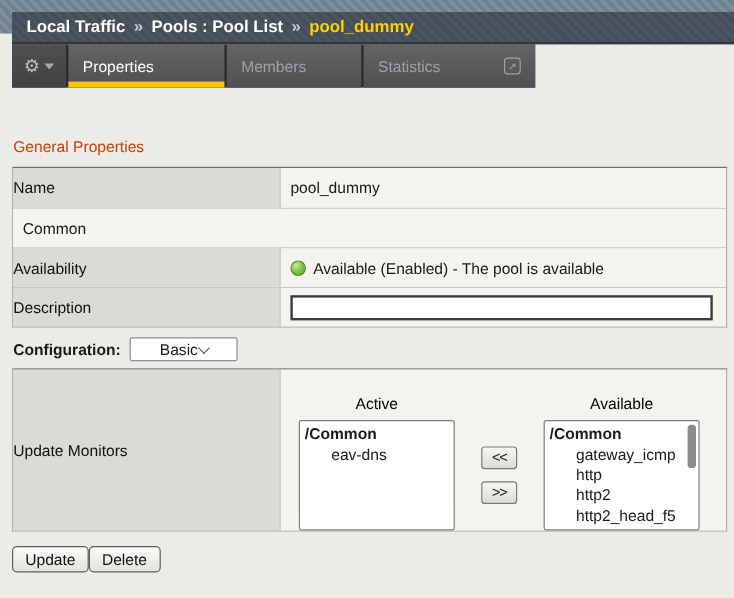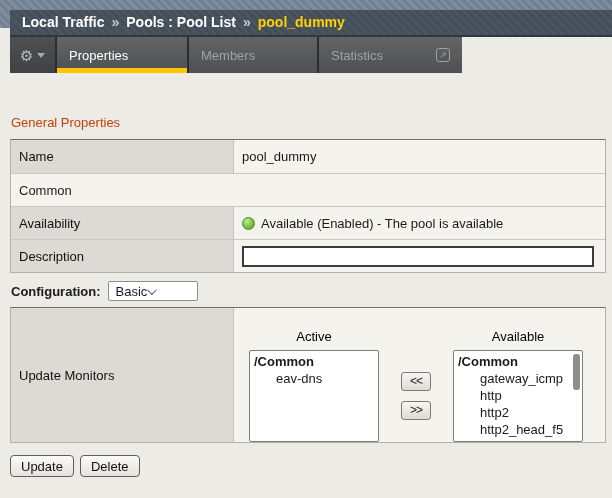--- a/index.html
+++ b/index.html
@@ -53,21 +53,21 @@
     display:flex; align-items:center;
     background:linear-gradient(#626466,#4e5052);
     color:#a0a2a4; font-size:13px; cursor:pointer;
   }
   .tab.active { color:#ffffff; }
   .tab.active::after {
     content:""; position:absolute; left:0; right:0; bottom:0; height:5px;
     background:#fdc500;
   }
   .tab-properties { width:130px; }
-  .tab-members   { width:128px; }
+  .tab-members   { width:112px; }
   .tab-statistics{ width:143px; justify-content:space-between; }
   .extlink {
     width:14px; height:14px; border:1px solid #9fa1a3; border-radius:3px;
     display:flex; align-items:center; justify-content:center;
     color:#9fa1a3; font-size:9px; line-height:1;
   }
   
   .section-title {
     position:absolute; left:11px; top:115px;
     font-weight:normal; font-size:13px; color:#c2410c;
@@ -79,21 +79,21 @@
     background:#f4f3ee;
   }
   .gp-table { top:139px; }
   .hm-table { top:307px; }
   .prop-row {
     display:grid; grid-template-columns:223px 1fr;
   }
   .prop-row + .prop-row { border-top:1px solid #c9c7c1; }
   .cell-label {
     background:#dcdad4; border-right:1px solid #c3c1bb;
-    display:flex; align-items:center; padding-left:8px;
+    display:flex; align-items:center; padding-left:0;
     color:#111;
   }
   .cell-value {
     background:#f4f3ee; display:flex; align-items:center; padding-left:8px;
   }
   .gp-table .prop-row { height:33px; }
   .desc-input {
     width:352px; height:21px;
     border:2px solid #3b3b3b; background:#fff;
     font-family:"Liberation Sans", sans-serif; font-size:13px;
@@ -106,21 +106,21 @@
   }
   
   .config-row {
     position:absolute; left:11px; top:281px;
     display:flex; align-items:center; gap:7px;
   }
   .config-label { font-weight:bold; font-size:13px; }
   .fake-select {
     width:90px; height:20px; background:#fff;
     border:1px solid #8f8d88; border-radius:2px;
-    display:flex; align-items:center; justify-content:flex-start;
+    display:flex; align-items:center; justify-content:center;
     padding:0 7px; font-size:13px; cursor:pointer;
   }
   .chev {
     width:7px; height:7px; border-right:1.6px solid #5a5a5a; border-bottom:1.6px solid #5a5a5a;
     transform:rotate(45deg) translateY(-2px);
   }
   
   .hm-table .prop-row { height:134px; }
   .hm-value { align-items:flex-end; padding:9px 0 0 5px; }
   .dual-list { display:flex; }
@@ -143,21 +143,21 @@
   }
   .move-btn {
     width:30px; height:19px;
     border:1px solid #7c7a75; border-radius:3px;
     background:linear-gradient(#f7f6f3,#dddbd6);
     font-family:"Liberation Sans", sans-serif; font-size:12px; letter-spacing:-1px;
     display:flex; align-items:center; justify-content:center; cursor:pointer;
     color:#222; padding:0 0 2px 0;
   }
   
-  .actions { position:absolute; left:10px; top:455px; display:flex; gap:6px; }
+  .actions { position:absolute; left:10px; top:455px; display:flex; }
   .action-btn {
     height:22px; padding:0 10px;
     border:1px solid #5f5d58; border-radius:4px;
     background:linear-gradient(#fbfaf8,#e4e2dd);
     font-family:"Liberation Sans", sans-serif; font-size:13px; color:#111;
     cursor:pointer;
   }
 </style>
 </head>
 <body>

